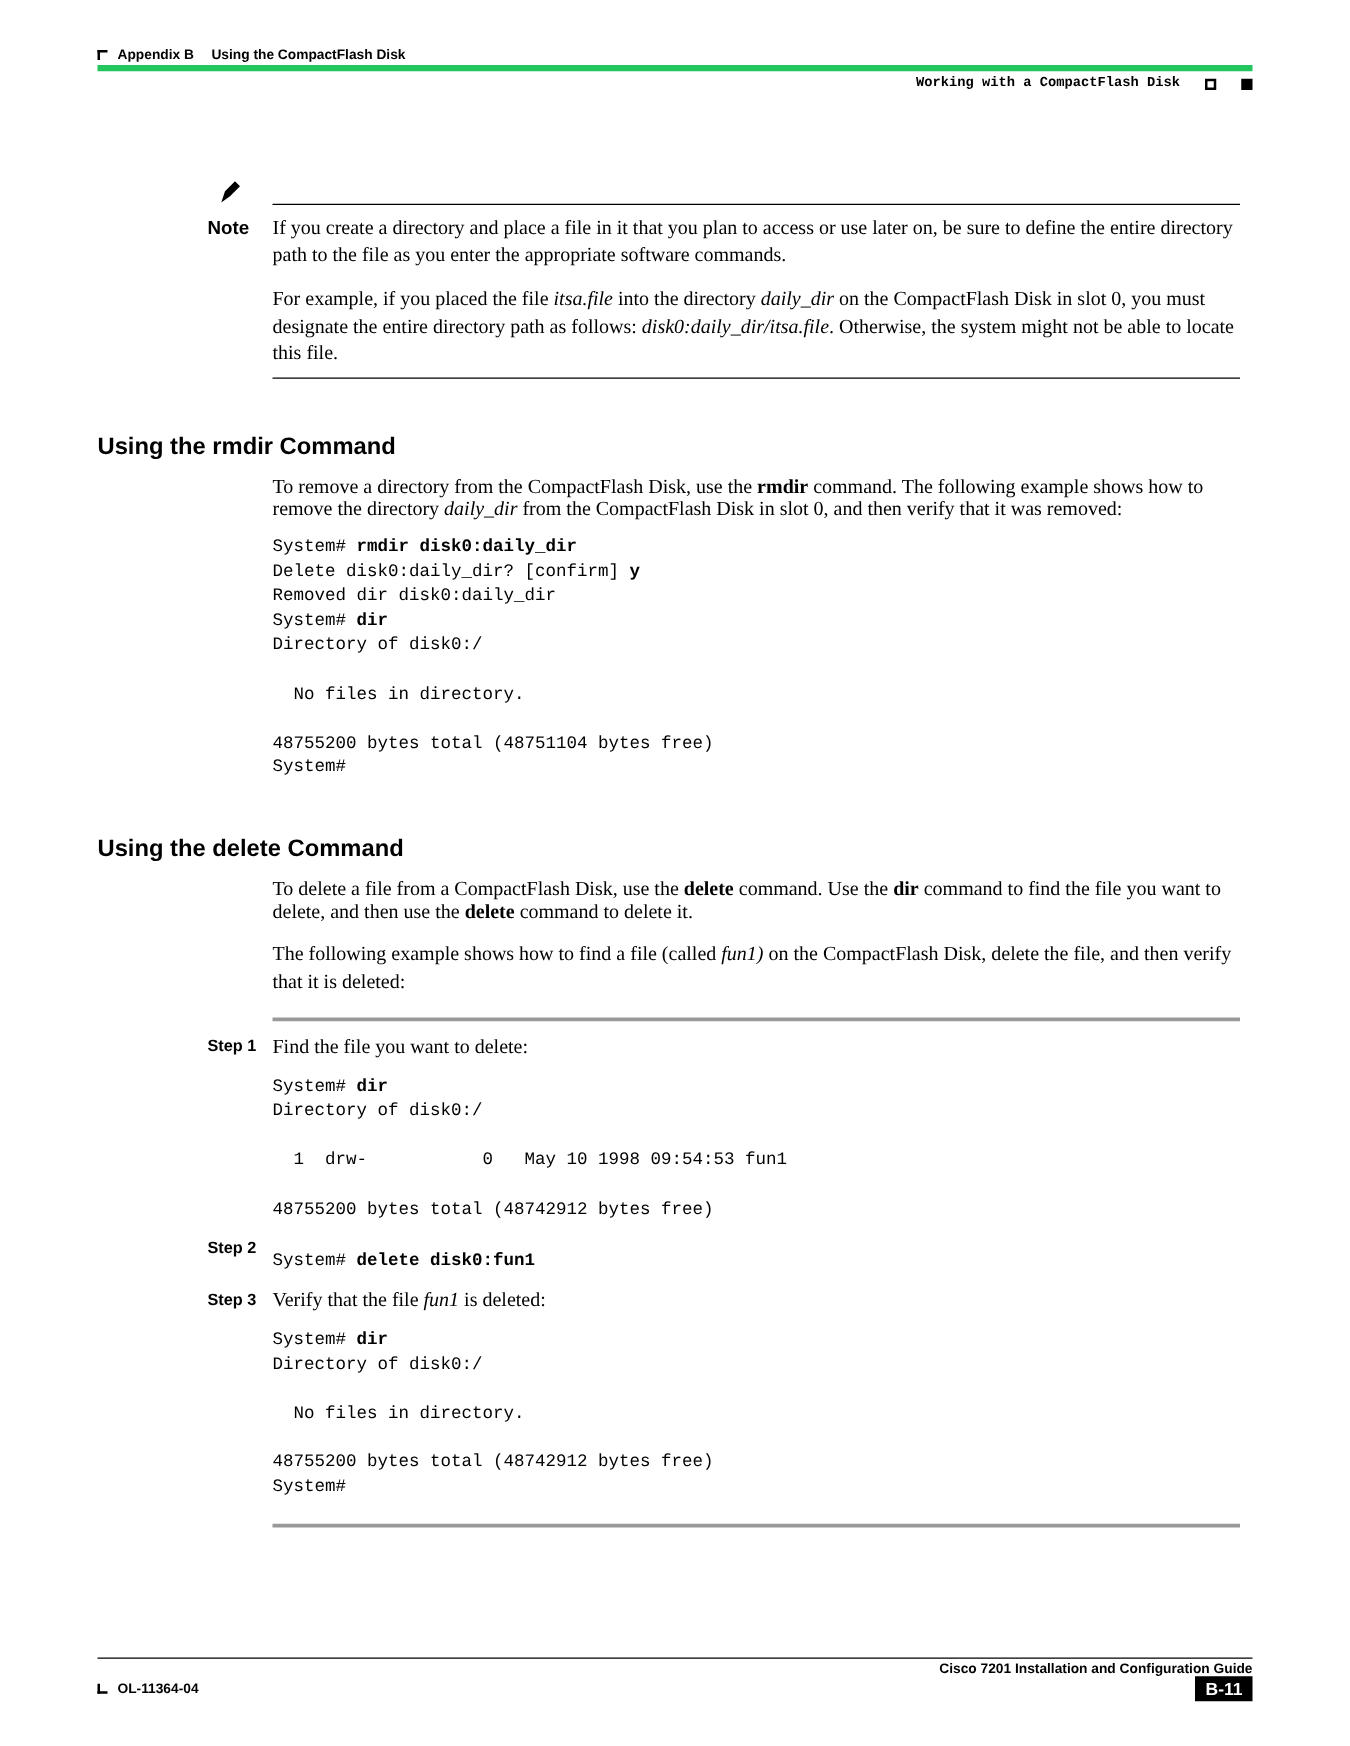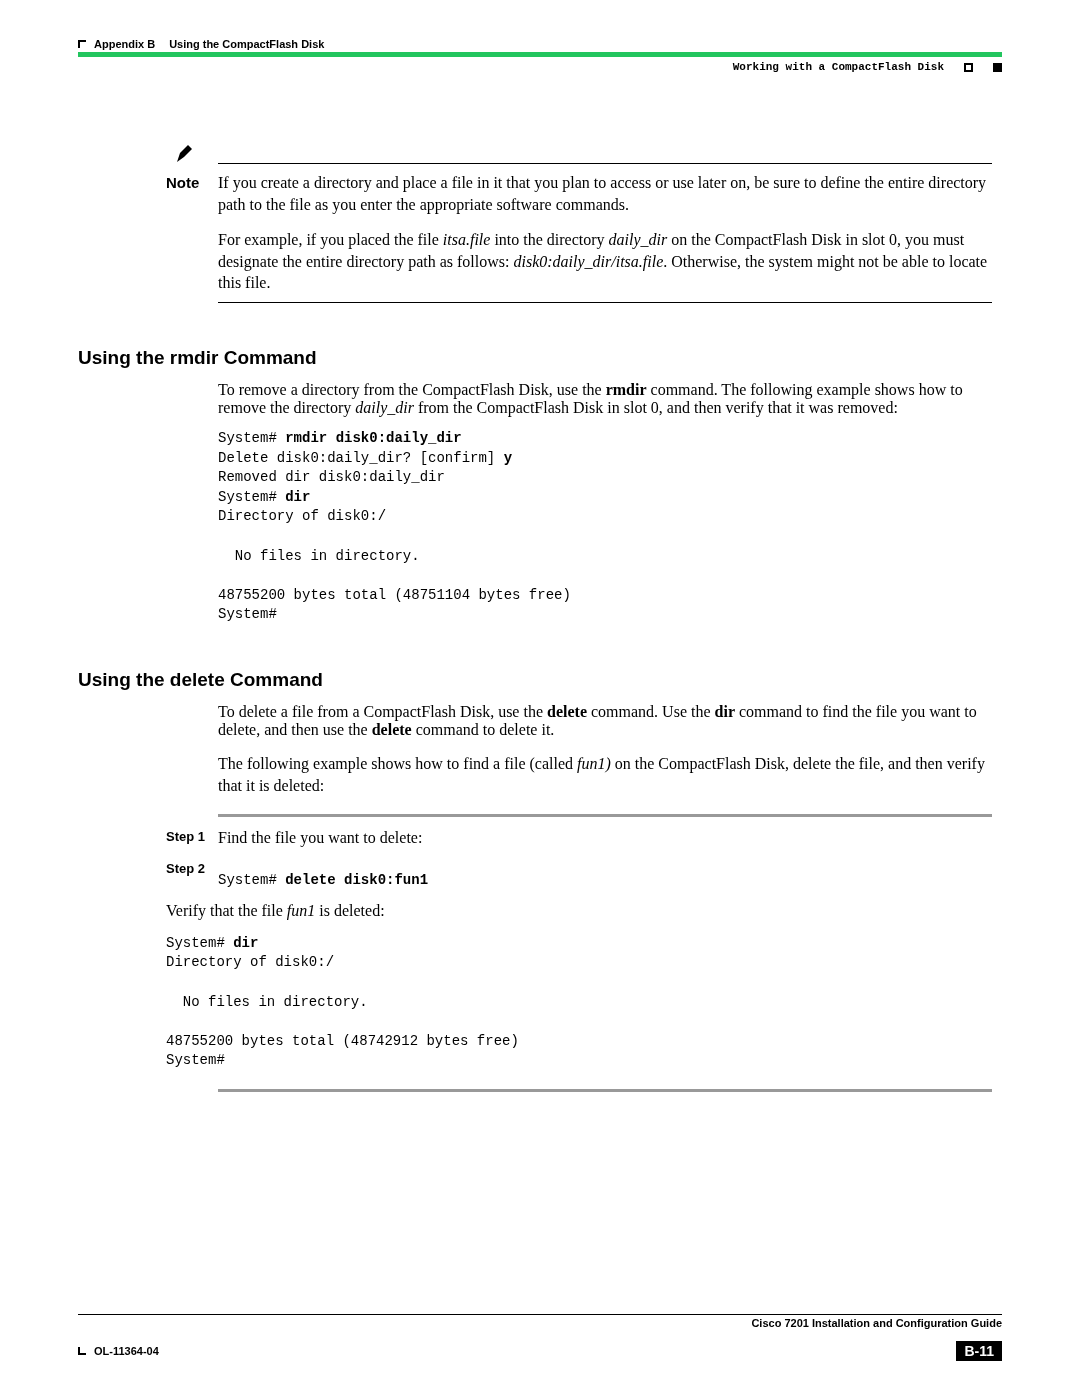--- a/index.html
+++ b/index.html
@@ -151,21 +151,21 @@
     font-family: Arial, Helvetica, sans-serif;
     font-size: 11px;
     font-weight: bold;
     padding-top: 2px;
     align-items: flex-end;
   }
   .footer-row2 {
     display: flex;
     justify-content: space-between;
     align-items: center;
-    margin-top: 12px;
+    margin-top: 0;
   }
   .doc-num {
     display: flex;
     align-items: center;
     gap: 8px;
     font-family: Arial, Helvetica, sans-serif;
     font-size: 11px;
     font-weight: bold;
   }
   .corner-mark-bl {
@@ -236,31 +236,38 @@
 <div class="content-col para">
   <span>The following example shows how to find a file (called </span><span class="italic">fun1)</span><span> on the CompactFlash Disk, delete the file, and then verify that it is deleted:</span>
 </div>
 
 <div class="steps-rule"></div>
 
 <div class="step-row">
   <div class="step-label">Step 1</div>
   <div class="step-body">
     <div class="step-text">Find the file you want to delete:</div>
+    <div class="code-block"><span>System# </span><span class="bold">dir</span>
+<span>Directory of disk0:/</span>
+
+<span>  1  drw-           0   May 10 1998 09:54:53 fun1</span>
+
+<span>48755200 bytes total (48742912 bytes free)</span></div>
   </div>
 </div>
 
 <div class="step-row">
   <div class="step-label">Step 2</div>
   <div class="step-body">
     <div class="code-block"><span>System# </span><span class="bold">delete disk0:fun1</span></div>
   </div>
 </div>
 
 <div class="step-row">
+  <div class="step-label">Step 3</div>
   <div class="step-body">
     <div class="step-text">
       <span>Verify that the file </span><span class="italic">fun1</span><span> is deleted:</span>
     </div>
     <div class="code-block"><span>System# </span><span class="bold">dir</span>
 <span>Directory of disk0:/</span>
 
 <span>  No files in directory.</span>
 
 <span>48755200 bytes total (48742912 bytes free)</span>

